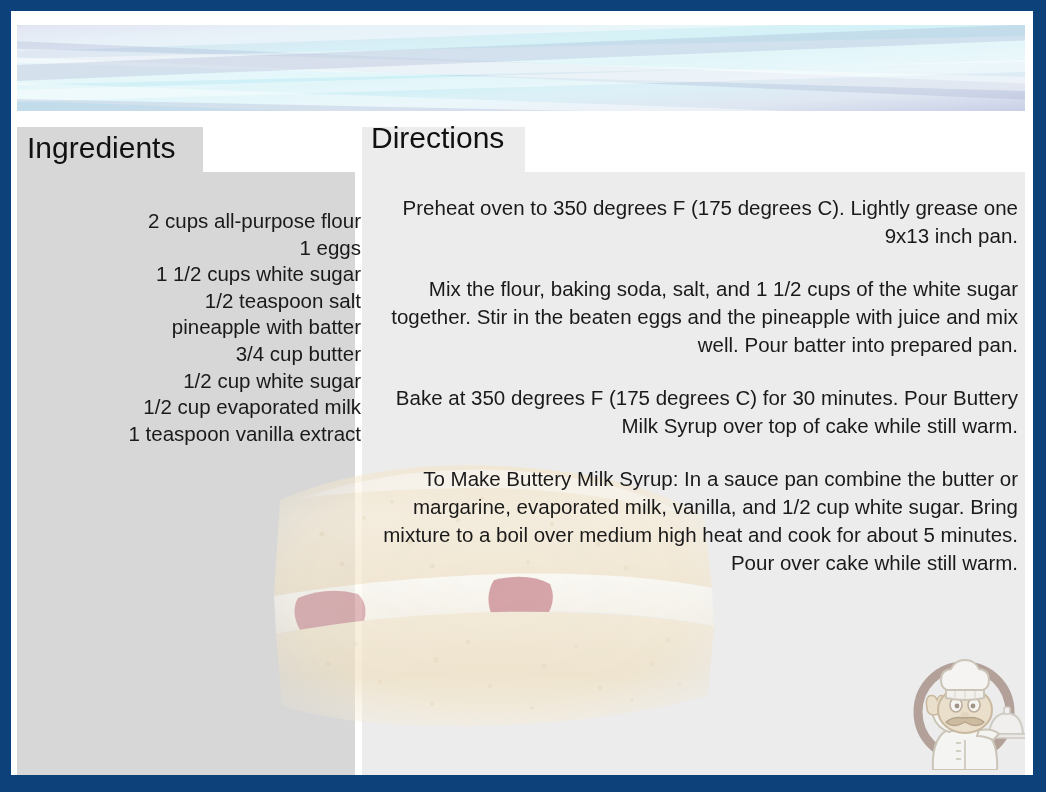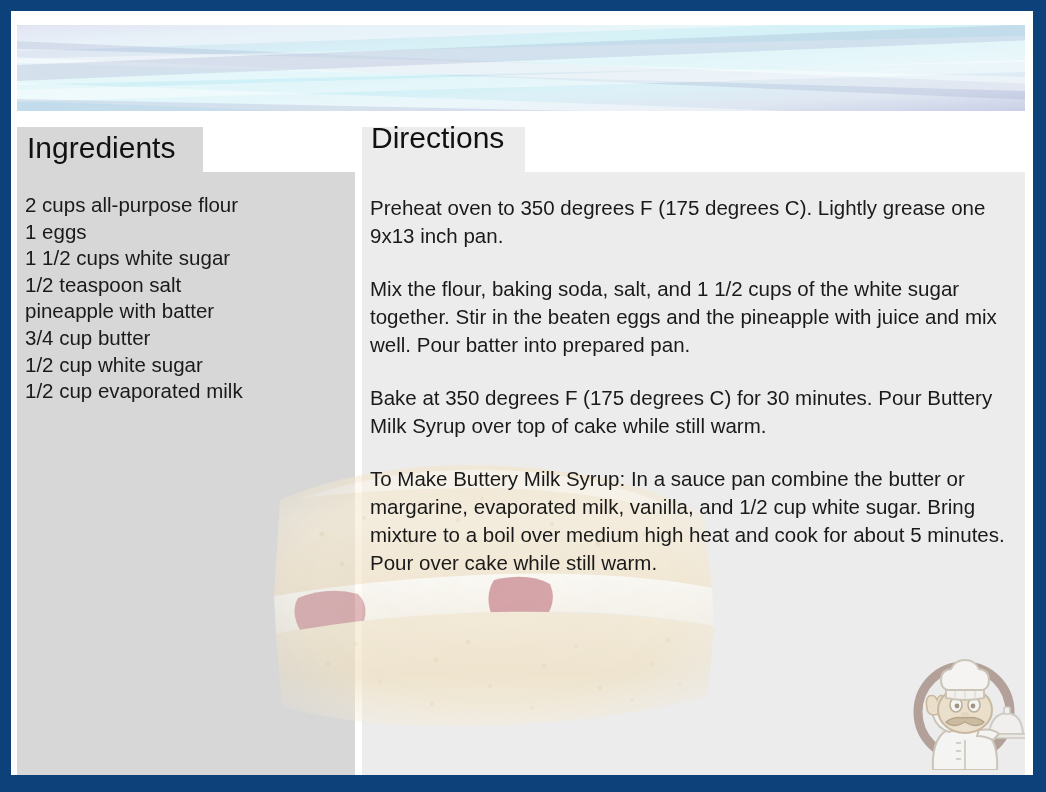--- a/index.html
+++ b/index.html
@@ -11,20 +11,21 @@
     font-family: "Liberation Sans", sans-serif;
   }
 
   #card {
     position: relative;
     width: 1046px;
     height: 792px;
     overflow: hidden;
     background: #ffffff;
     box-sizing: border-box;
+    text-align: right;
   }
 
   
   .frame-edge {
     position: absolute;
     background: #0d4179;
     z-index: 40;
   }
   .frame-top    { left: 0;   top: 0;    width: 1046px; height: 11px; }
   .frame-bottom { left: 0;   bottom: 0; width: 1046px; height: 17px; }
@@ -155,21 +156,21 @@
     z-index: 14;
     font-size: 20.5px;
     line-height: 26.6px;
     color: #1a1a1a;
   }
   #ingredients-list li {
     list-style: none;
     white-space: nowrap;
   }
   #ingredients-list {
-    margin: 0;
+    margin: 16px;
     padding: 0;
   }
 
   #directions-body {
     position: absolute;
     left: 370px;
     top: 194px;
     width: 648px;
     z-index: 14;
     font-size: 20.5px;
@@ -298,20 +299,21 @@
   <div class="section-heading" id="ingredients-heading">Ingredients</div>
   <ul id="ingredients-list">
     <li>2 cups all-purpose flour</li>
     <li>1 eggs</li>
     <li>1 1/2 cups white sugar</li>
     <li>1/2 teaspoon salt</li>
     <li>pineapple with batter</li>
     <li>3/4 cup butter</li>
     <li>1/2 cup white sugar</li>
     <li>1/2 cup evaporated milk</li>
+    <li>1 teaspoon vanilla extract</li>
   </ul>
 
   <div class="section-heading" id="directions-heading">Directions</div>
   <div id="directions-body">
     <p>Preheat oven to 350 degrees F (175 degrees C). Lightly grease one 9x13 inch pan.</p>
     <p>Mix the flour, baking soda, salt, and 1 1/2 cups of the white sugar together. Stir in the beaten eggs and the pineapple with juice and mix well. Pour batter into prepared pan.</p>
     <p>Bake at 350 degrees F (175 degrees C) for 30 minutes. Pour Buttery Milk Syrup over top of cake while still warm.</p>
     <p>To Make Buttery Milk Syrup: In a sauce pan combine the butter or margarine, evaporated milk, vanilla, and 1/2 cup white sugar.  Bring mixture to a boil over medium high heat and cook for about 5 minutes. Pour over cake while still warm.</p>
   </div>
 

